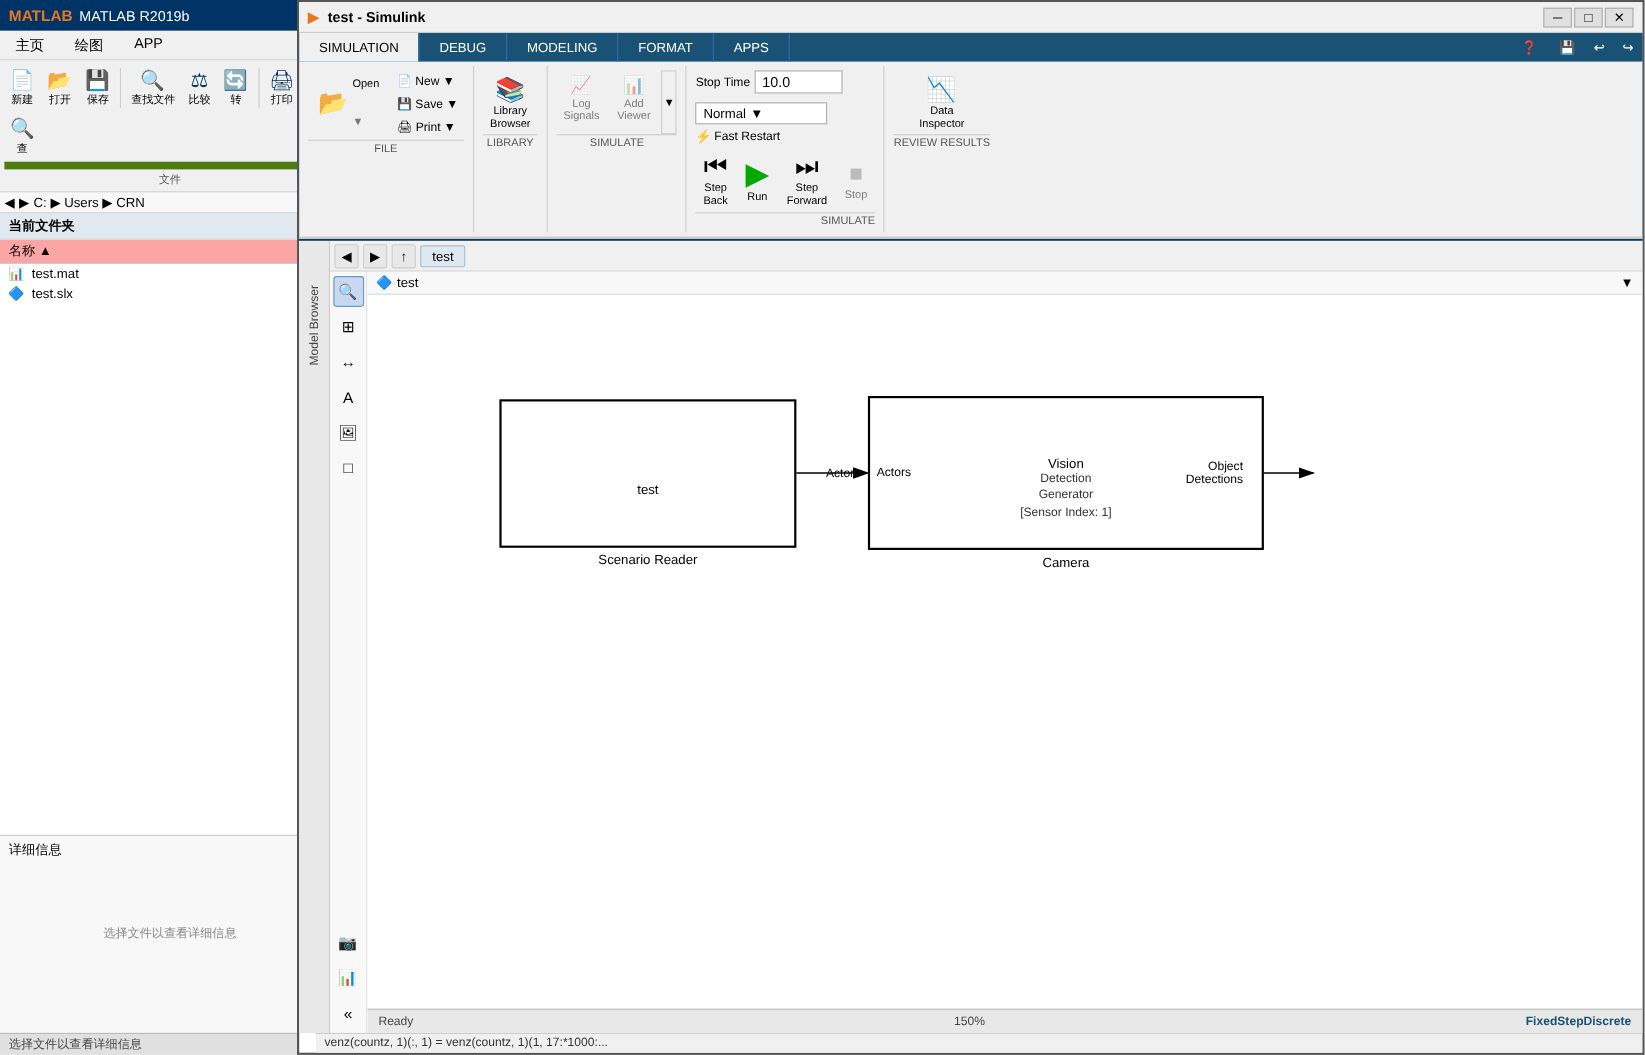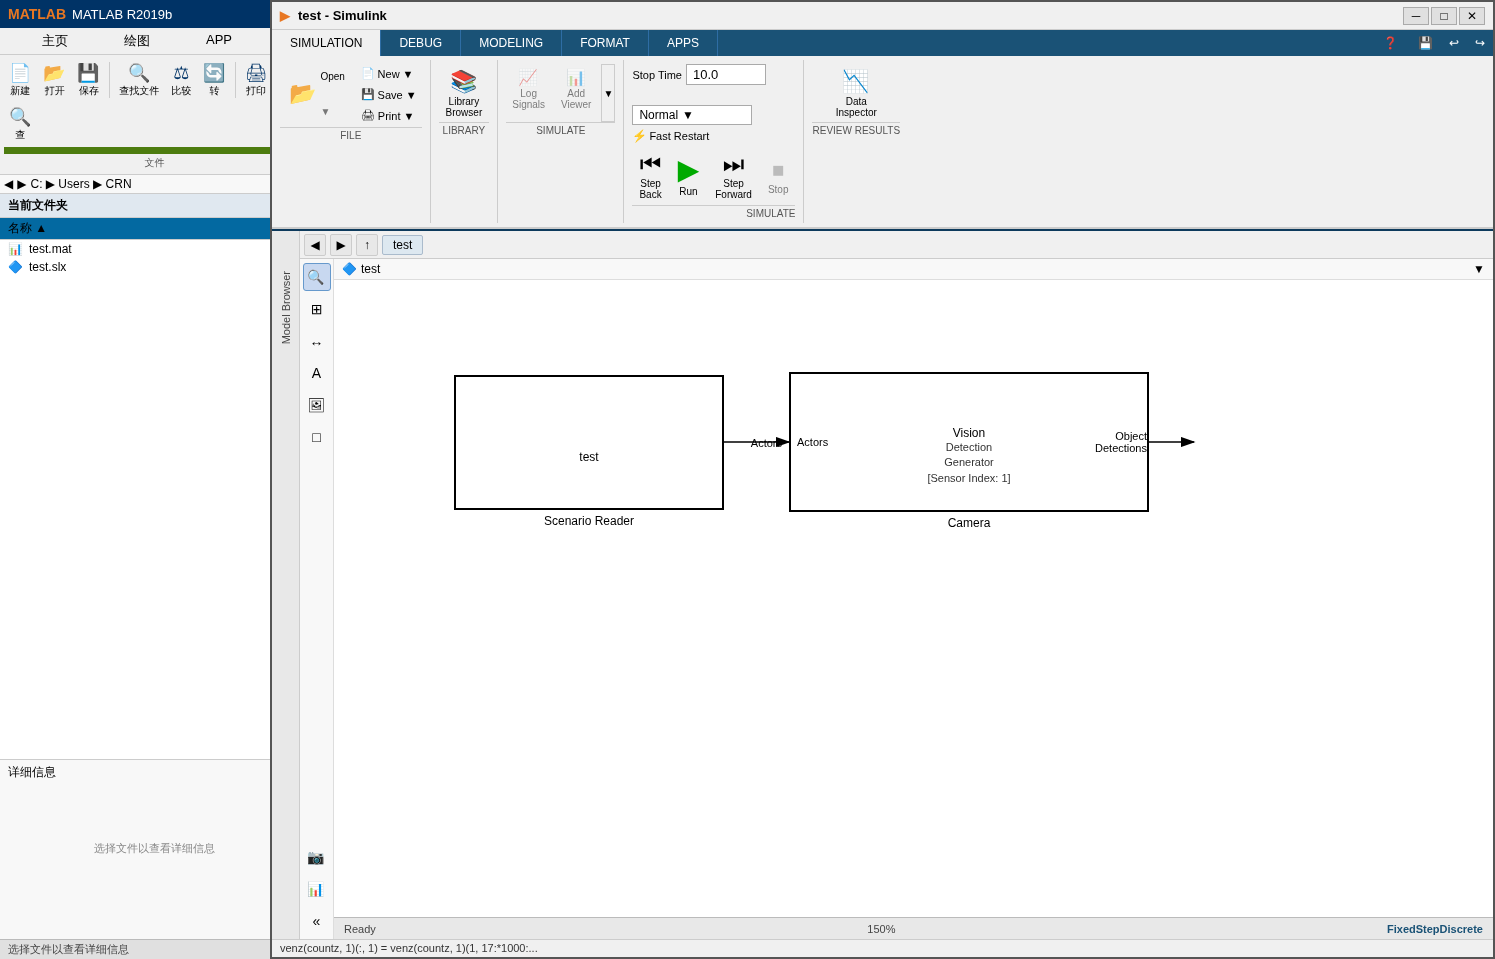--- a/index.html
+++ b/index.html
@@ -14,40 +14,40 @@
     .matlab-titlebar {
       background: #003366; color: white; font-size: 13px; padding: 4px 8px;
       display: flex; align-items: center; gap: 6px; height: 28px;
     }
     .matlab-logo { color: #e87722; font-weight: bold; font-size: 14px; }
     .matlab-menu-bar {
       background: #f0f0f0; border-bottom: 1px solid #ccc;
       display: flex; gap: 0;
     }
     .matlab-menu-item {
-      padding: 4px 14px; font-size: 13px; cursor: pointer; color: #000; margin-left: 28px;
+      padding: 4px 14px; font-size: 13px; cursor: pointer; color: #000;
     }
     .matlab-toolbar {
       background: #f0f0f0; border-bottom: 1px solid #ccc;
       display: flex; align-items: center; padding: 2px 4px; gap: 2px; flex-wrap: wrap; min-height: 80px;
     }
     .matlab-tool-btn {
       display: flex; flex-direction: column; align-items: center; font-size: 10px;
       padding: 2px 4px; cursor: pointer; border: 1px solid transparent; border-radius: 3px; background: transparent;
     }
     .matlab-tool-icon { font-size: 18px; color: #003366; }
     .matlab-current-folder {
       background: #f8f8f8; border-bottom: 1px solid #ccc; padding: 2px 4px; font-size: 12px;
       display: flex; align-items: center; gap: 4px;
     }
     .matlab-folder-content {
       flex: 1; background: white; overflow: auto;
     }
     .matlab-folder-header {
-      background: #0369a1; padding: 2px 8px; font-size: 12px; border-bottom: 1px solid #ccc;
+      background: #fca5a5; padding: 2px 8px; font-size: 12px; border-bottom: 1px solid #ccc;
       display: flex; align-items: center; gap: 4px;
     }
     .matlab-folder-item {
       display: flex; align-items: center; gap: 6px; padding: 2px 8px; cursor: pointer; font-size: 12px;
     }
     .matlab-file-icon { color: #e87722; }
     .matlab-details-panel {
       border-top: 1px solid #ccc; padding: 4px 8px; font-size: 12px; background: #f8f8f8; min-height: 180px;
     }
     .matlab-details-header {
@@ -100,21 +100,21 @@
     .ribbon-btn.large { min-width: 50px; padding: 4px 6px; }
     .ribbon-icon { font-size: 22px; }
     .ribbon-icon-sm { font-size: 16px; }
     .ribbon-label { font-size: 10px; color: #000; text-align: center; }
 
     
     .simulate-section {
       display: flex; flex-direction: column; align-items: flex-start; padding: 4px 8px;
       border-right: 1px solid #ccc;
     }
-    .simulate-top { display: flex; align-items: center; gap: 4px; margin-bottom: 20px; }
+    .simulate-top { display: flex; align-items: center; gap: 4px; margin-bottom: 8px; }
     .stop-time-input {
       border: 1px solid #aaa; padding: 2px 6px; font-size: 13px; width: 80px; background: white;
     }
     .simulate-dropdown {
       border: 1px solid #aaa; padding: 2px 6px; font-size: 12px; background: white;
       display: flex; align-items: center; gap: 4px; width: 120px;
     }
     .simulate-btns { display: flex; align-items: center; gap: 2px; }
     .sim-btn {
       display: flex; flex-direction: column; align-items: center; padding: 4px 6px;
@@ -196,20 +196,21 @@
       background: #e8e8e8; border-top: 1px solid #bbb; padding: 2px 10px;
       display: flex; align-items: center; justify-content: space-between; font-size: 11px; color: #444;
       min-height: 22px;
     }
     .fixed-step-badge { color: #1a5276; font-weight: bold; }
 
     
     .command-bar {
       background: #f0f0f0; border-top: 1px solid #ccc; padding: 2px 8px; font-size: 11px; color: #333;
       min-height: 18px;
+      margin-left: 15px;
     }
   </style>
 </head>
 <body>
 
 <div class="matlab-window">
 
   <div class="matlab-titlebar">
     <span class="matlab-logo">MATLAB</span>
     <span>MATLAB R2019b</span>
@@ -489,21 +490,21 @@
 
               <span class="port-label" style="left:6px;top:50%;transform:translateY(-50%);">Actors</span>
 
               <div style="display:flex;flex-direction:column;align-items:center;justify-content:center;height:100%;">
                 <span class="block-title">Vision</span>
                 <span class="block-subtitle">Detection</span>
                 <span class="block-subtitle">Generator</span>
                 <span class="block-subtitle">[Sensor Index: 1]</span>
               </div>
 
-              <span class="port-label" style="right:0;top:50%;transform:translateY(-50%);text-align:right;">Object<br>Detections</span>
+              <span class="port-label" style="right:17px;top:50%;transform:translateY(-50%);text-align:right;">Object<br>Detections</span>
               <div class="block-label">Camera</div>
             </div>
 
             <svg style="position:absolute;left:0;top:0;width:100%;height:100%;pointer-events:none;">
               <line x1="815" y1="162" x2="860" y2="162" stroke="#000" stroke-width="1.5" marker-end="url(#arrowhead)"></line>
             </svg>
 
           </div>
 
           <div class="status-bar" style="position:absolute;bottom:0;left:0;right:0;">

